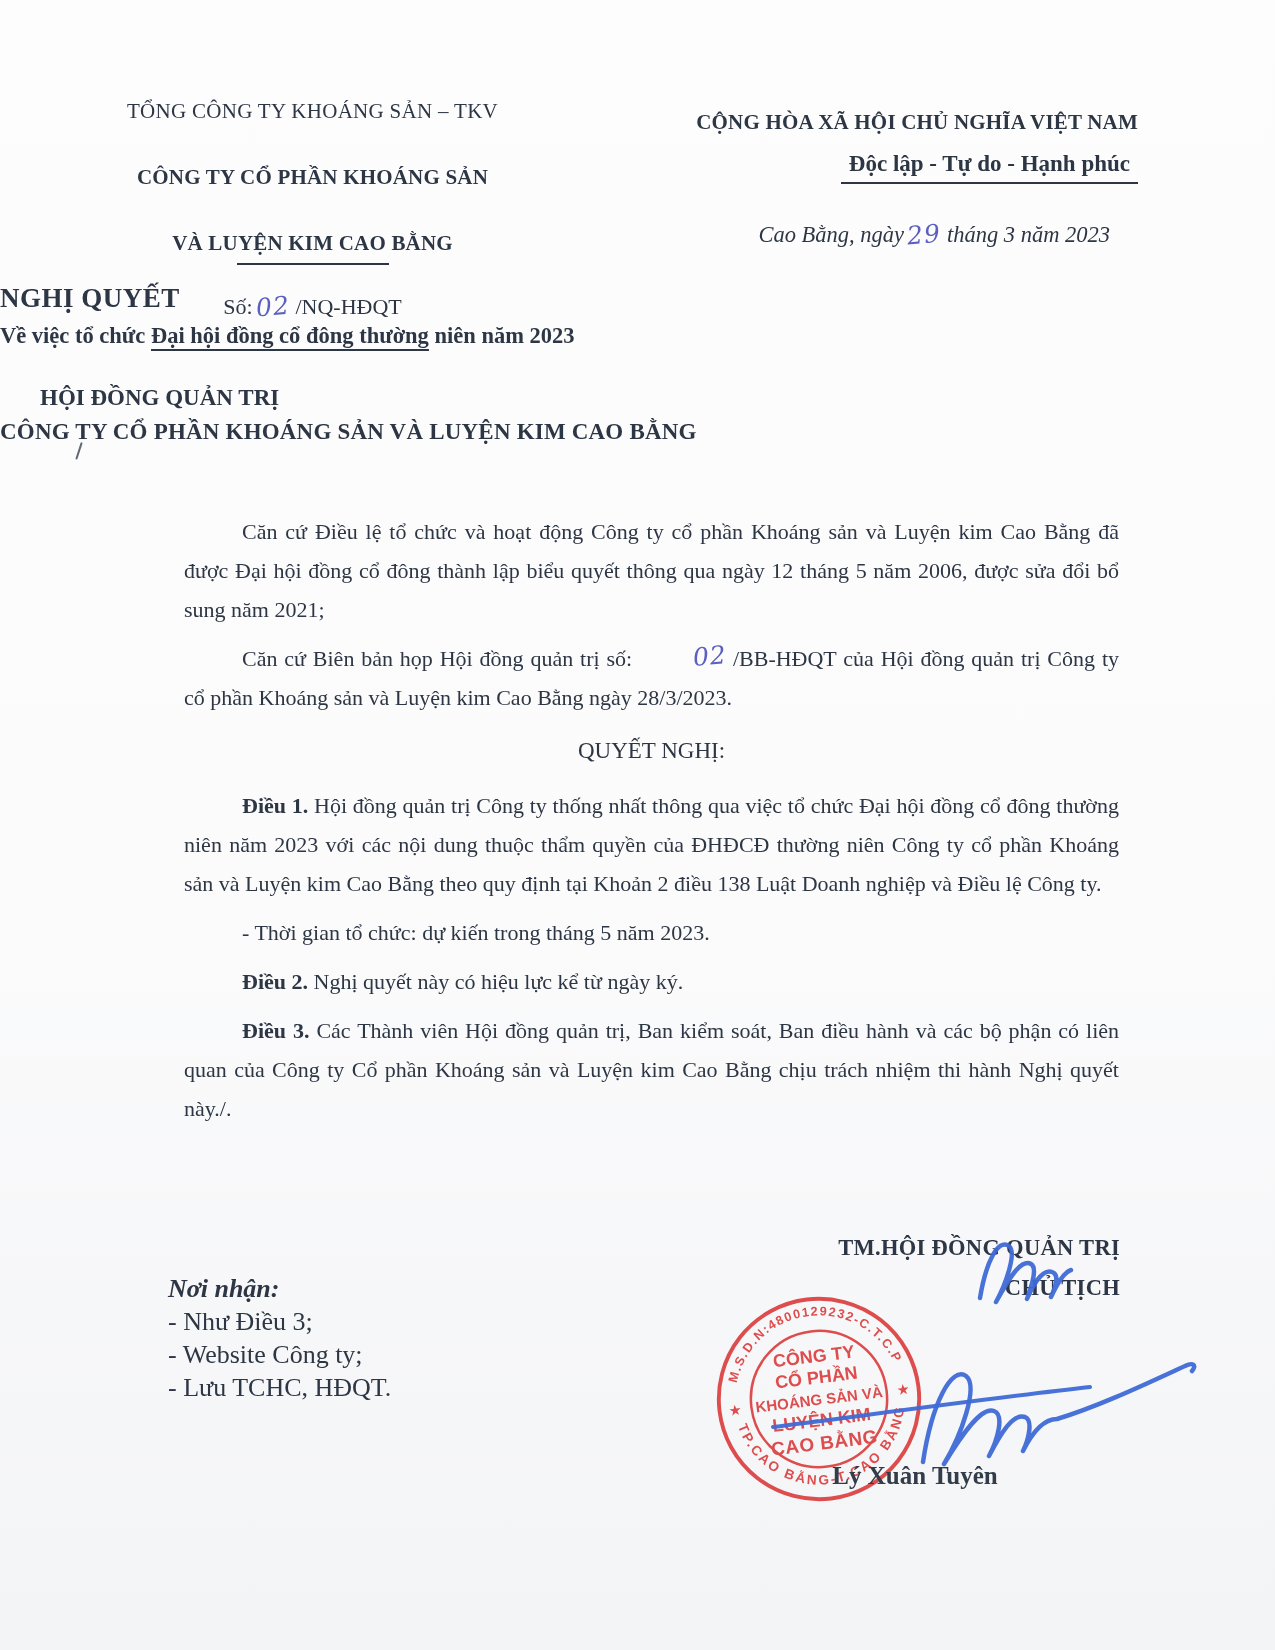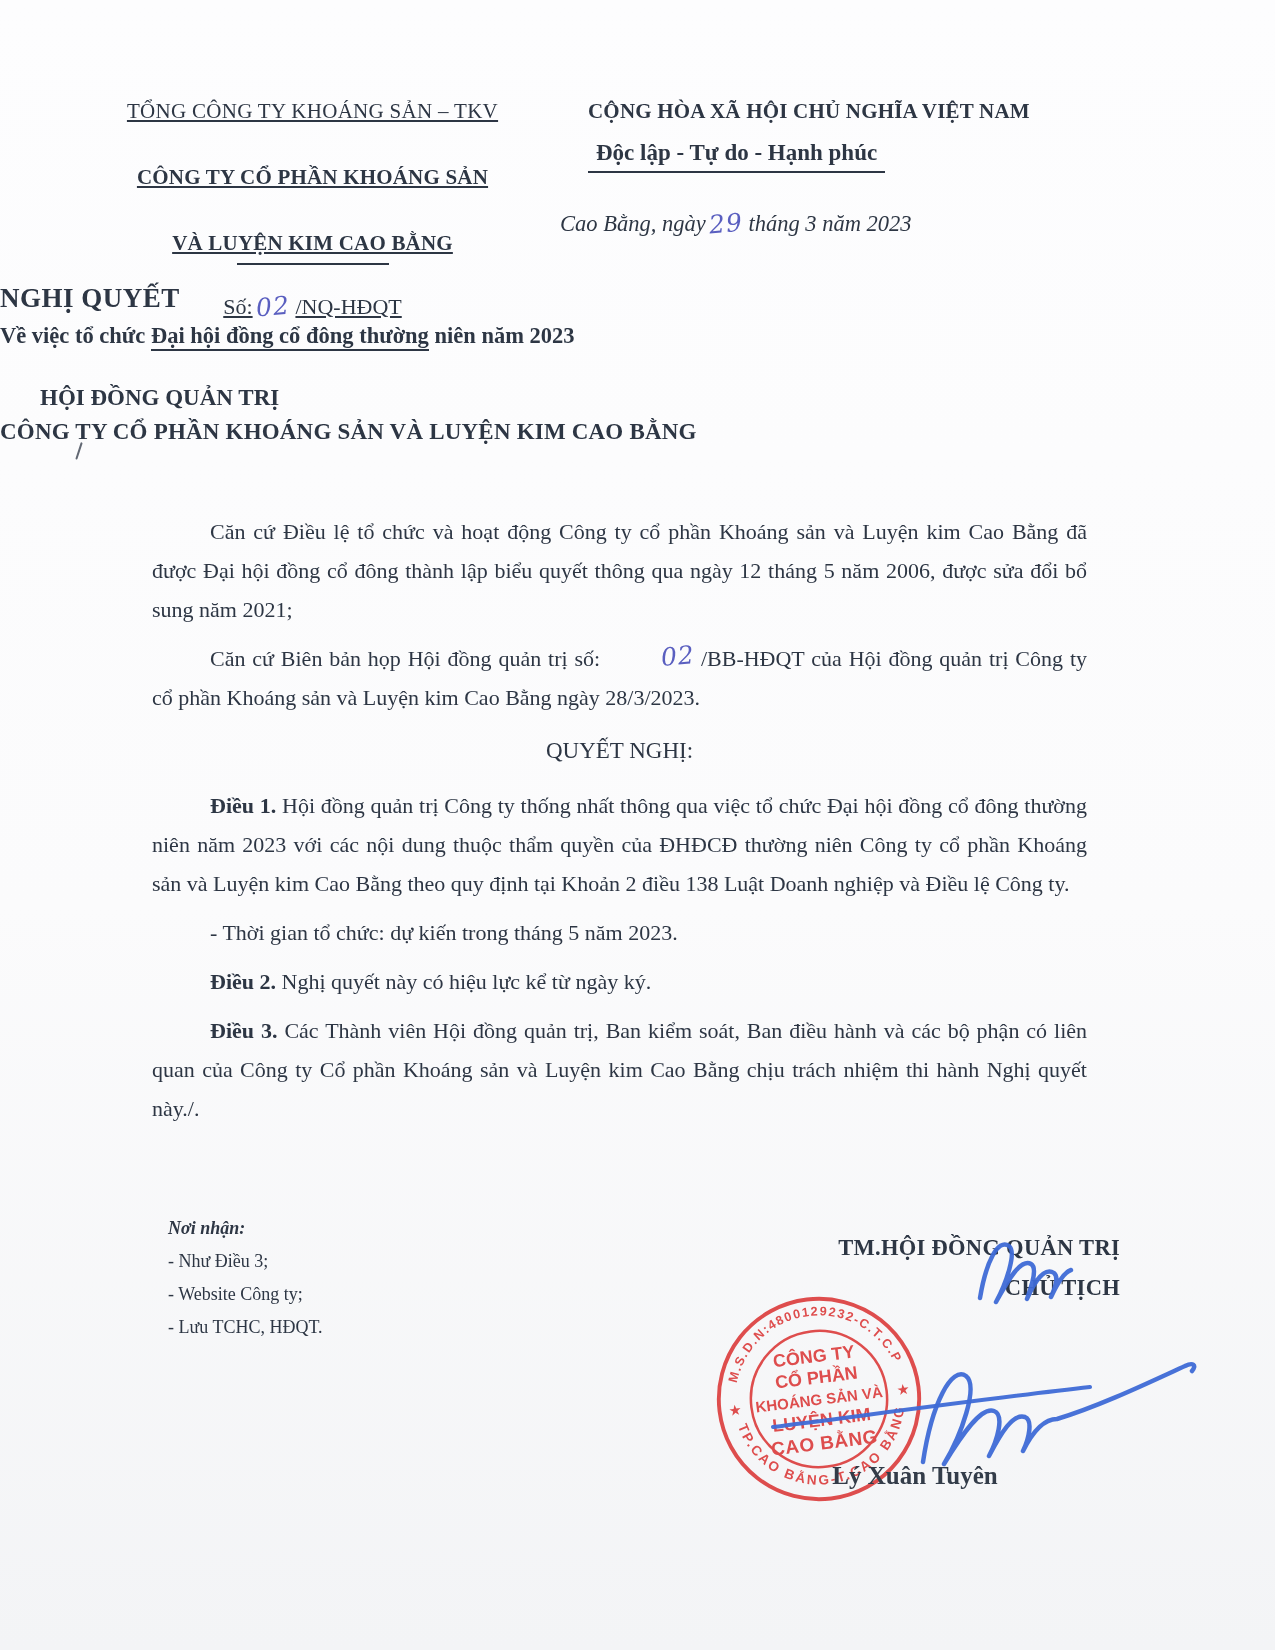--- a/index.html
+++ b/index.html
@@ -7,51 +7,51 @@
   .page{
     position:relative;
     width:1275px;height:1650px;
     margin:0 auto;
     background:linear-gradient(180deg,#fdfdfe 0%,#fbfbfc 55%,#f3f4f6 100%);
     font-family:"Liberation Serif","DejaVu Serif",serif;
     color:#2d3644;
     overflow:hidden;
   }
   
-  .hdr-left{position:absolute;left:95px;top:96px;width:435px;text-align:center;line-height:31px;text-decoration:underline;}
+  .hdr-left{position:absolute;left:95px;top:96px;width:435px;text-align:center;line-height:31px;}
   .hdr-left .l1{font-size:21px;letter-spacing:.3px;}
   .hdr-left .l2,.hdr-left .l3{font-size:21px;font-weight:700;letter-spacing:.2px;margin-top:35px;}
   .hdr-rule{width:152px;border-top:2.2px solid #2d3644;margin:4px auto 0;}
   .doc-no{margin-top:26px;font-size:22px;}
-  .hdr-right{position:absolute;left:588px;top:99px;width:550px;text-align:left;}
+  .hdr-right{position:absolute;left:588px;top:110px;width:550px;text-align:right;}
   .hdr-right .n1{font-size:21px;font-weight:700;letter-spacing:.2px;}
   .hdr-right .n2{display:inline-block;font-size:23px;font-weight:700;margin-top:16px;
                  padding:0 8px 5px;border-bottom:2.4px solid #2d3644;}
   .date-line{margin-top:38px;font-size:22.5px;font-style:italic;transform:translateX(-28px);}
   .handwriting{
     display:inline-block;color:#5a5fc0;font-style:italic;
     font-size:25px;line-height:0;letter-spacing:1px;
     transform:rotate(-5deg) translateY(1px);margin:0 6px 0 3px;
     font-family:"DejaVu Serif",serif;
   }
   
   .title-block{position:absolute;left:0;top:283px;width:1230px;text-align:left;}
   .title-main{font-size:27px;font-weight:700;letter-spacing:.5px;}
   .title-sub{margin-top:9px;font-size:22.5px;font-weight:700;}
   .title-sub .u{display:inline-block;border-bottom:2.4px solid #2d3644;}
   .title-board{margin-top:34px;font-size:23px;font-weight:700;padding-left:40px;}
   .title-company{margin-top:8px;font-size:23px;font-weight:700;letter-spacing:.2px;}
   
-  .doc-body{position:absolute;left:152px;top:512px;width:935px;font-size:22px;
+  .doc-body{position:absolute;left:184px;top:512px;width:935px;font-size:22px;
             line-height:39px;text-align:justify;}
   .doc-body p{margin:0 0 10px;text-indent:58px;}
   .resolve{margin:14px 0 16px;font-size:23px;font-weight:400;text-align:center;text-indent:0;}
   .doc-body b{font-weight:700;}
   
-  .recipients{position:absolute;left:168px;top:1212px;font-size:18px;line-height:33px;}
+  .recipients{position:absolute;left:168px;top:1272px;font-size:26px;line-height:33px;}
   .recipients .lbl{font-weight:700;font-style:italic;}
   .sign-block{position:absolute;left:700px;top:1210px;width:420px;text-align:right;
               font-size:22.5px;font-weight:700;line-height:40px;letter-spacing:.3px;margin-top:18px;}
   .signer-name{position:absolute;left:755px;top:1462px;width:320px;text-align:center;
                font-size:25px;font-weight:700;color:#333c49;}
   
   .stamp{position:absolute;left:712px;top:1292px;width:214px;height:214px;opacity:.92;}
   .stamp-ring-outer{fill:none;stroke:#dc3f3f;stroke-width:4;}
   .stamp-ring-inner{fill:none;stroke:#dc3f3f;stroke-width:2.6;}
   .stamp-arc{fill:#dc3f3f;font-family:"Liberation Sans",sans-serif;font-weight:700;

